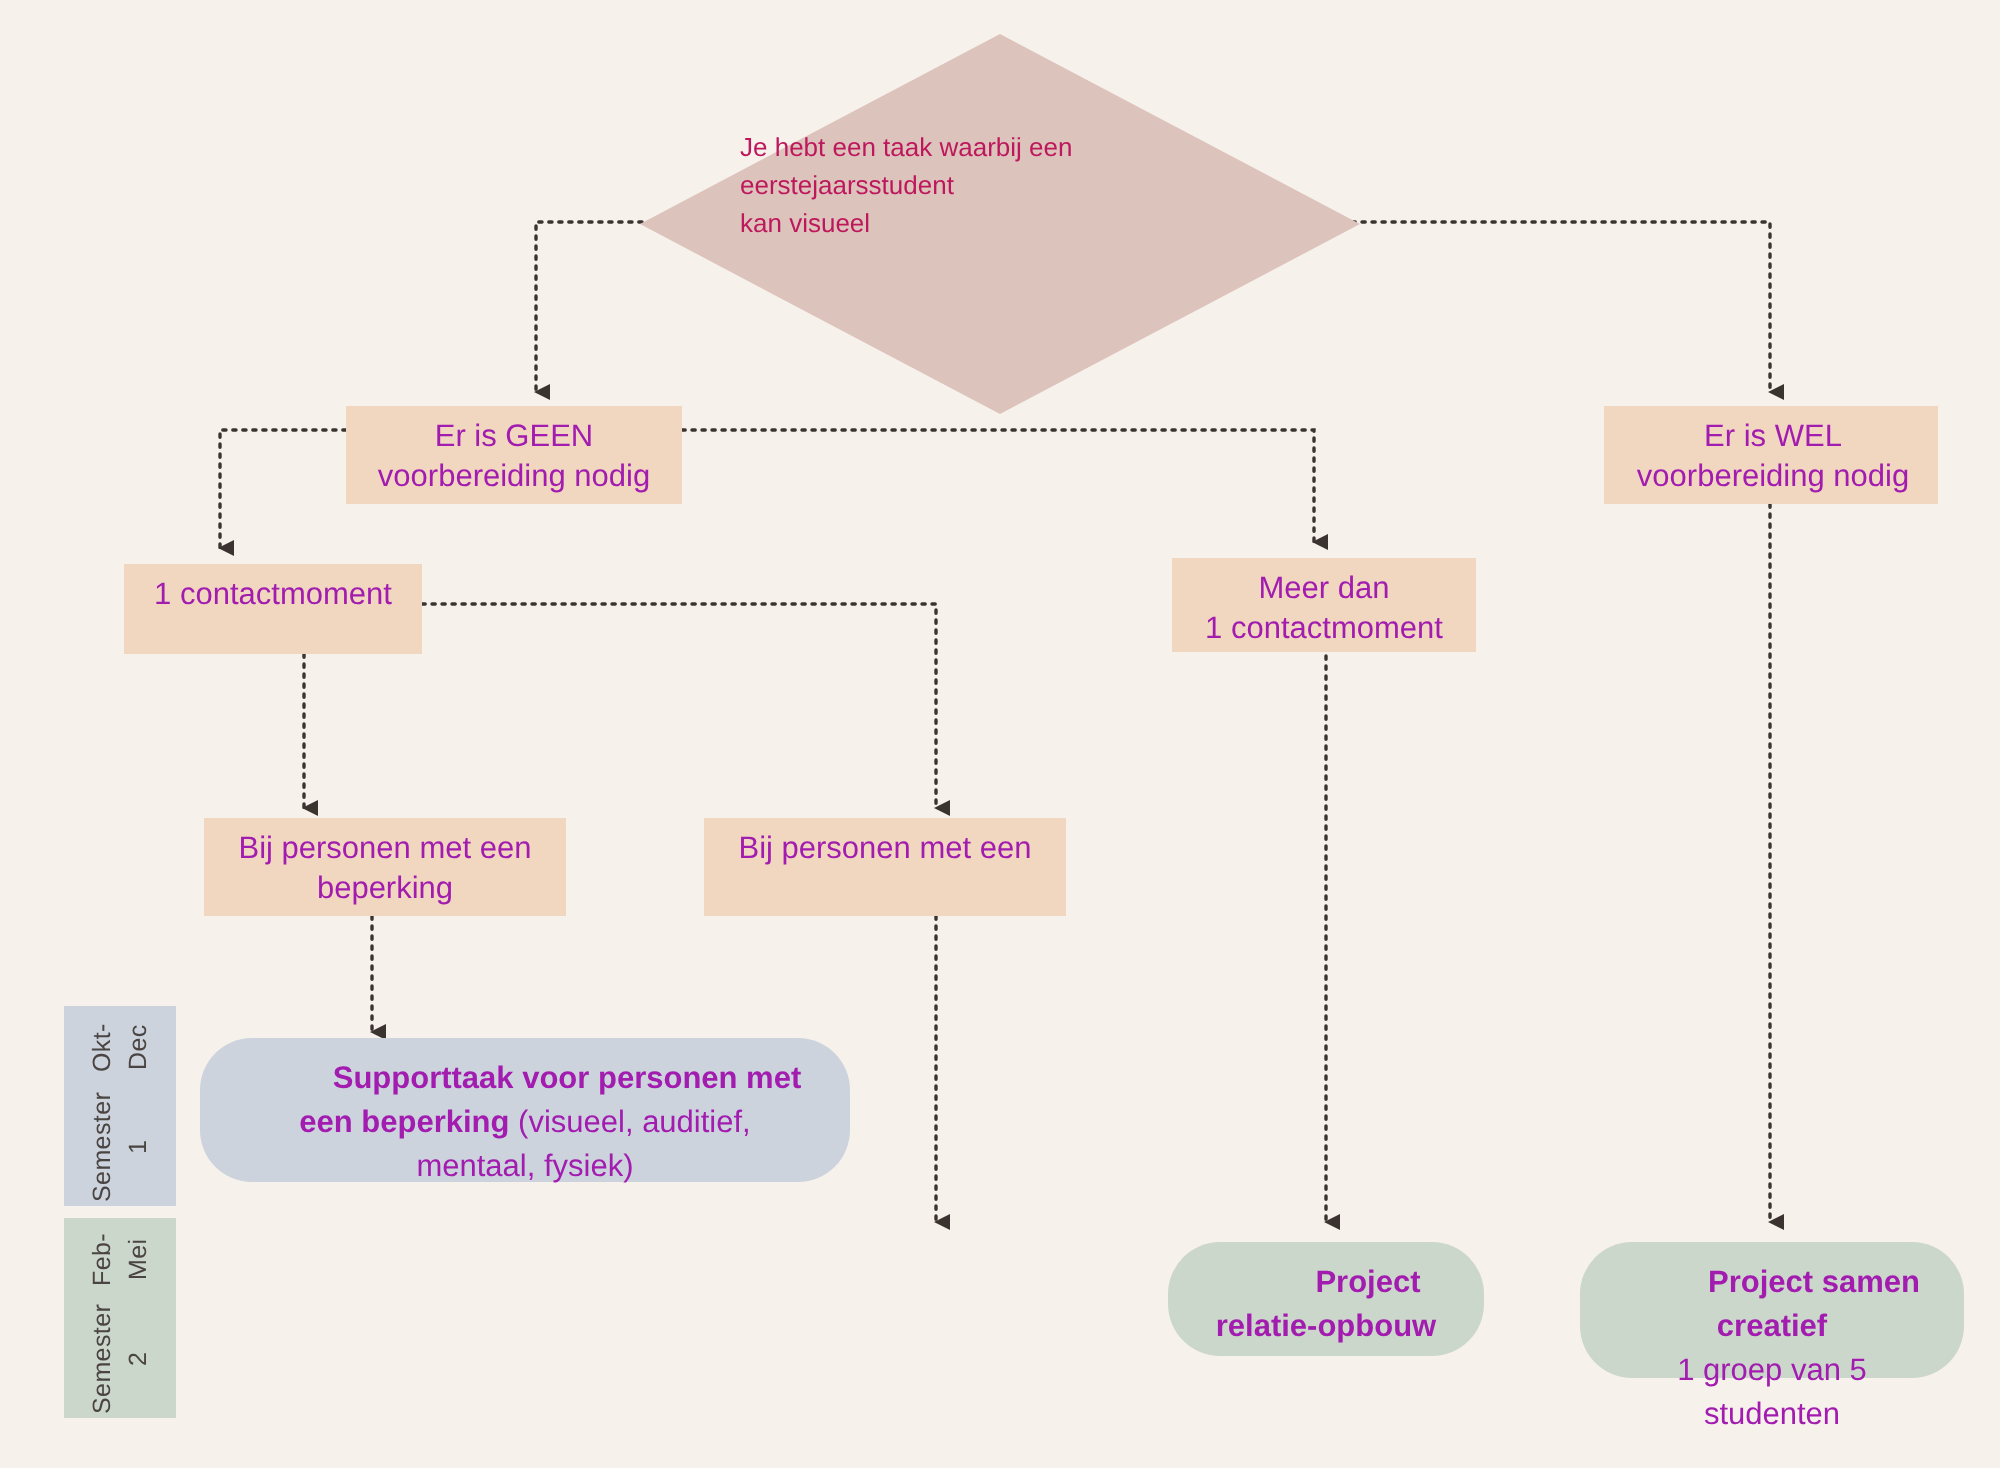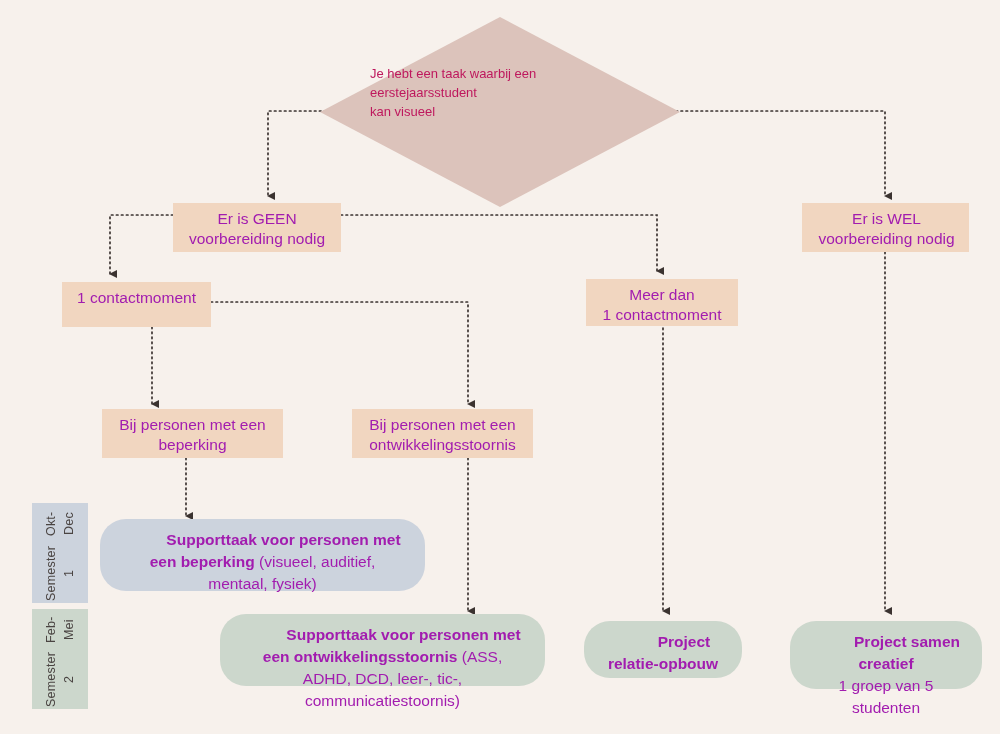--- a/index.html
+++ b/index.html
@@ -164,35 +164,29 @@
   <div class="node rect" style="left:102px; top:409px; width:181px; height:49px;">
     <div>
       <div>Bij personen met een</div>
       <div>beperking</div>
     </div>
   </div>
 
   <div class="node rect" style="left:352px; top:409px; width:181px; height:49px;">
     <div>
       <div>Bij personen met een</div>
-      <div>ontwikkelingsstoornis</div>
     </div>
   </div>
 
   <div class="node pill blue" style="left:100px; top:519px; width:325px; height:72px;">
     <div>
       <b>Supporttaak voor personen met een beperking</b><span> (visueel, auditief, mentaal, fysiek)</span>
     </div>
   </div>
 
-  <div class="node pill green" style="left:220px; top:614px; width:325px; height:72px;">
-    <div>
-      <b>Supporttaak voor personen met een ontwikkelingsstoornis</b><span> (ASS, ADHD, DCD, leer-, tic-, communicatiestoornis)</span>
-    </div>
-  </div>
 
   <div class="node pill green" style="left:584px; top:621px; width:158px; height:57px;">
     <div>
       <b>Project relatie-opbouw</b><span></span>
     </div>
   </div>
 
   <div class="node pill green" style="left:790px; top:621px; width:192px; height:68px;">
     <div>
       <b>Project samen creatief</b><br><span> 1 groep van 5 studenten</span>

